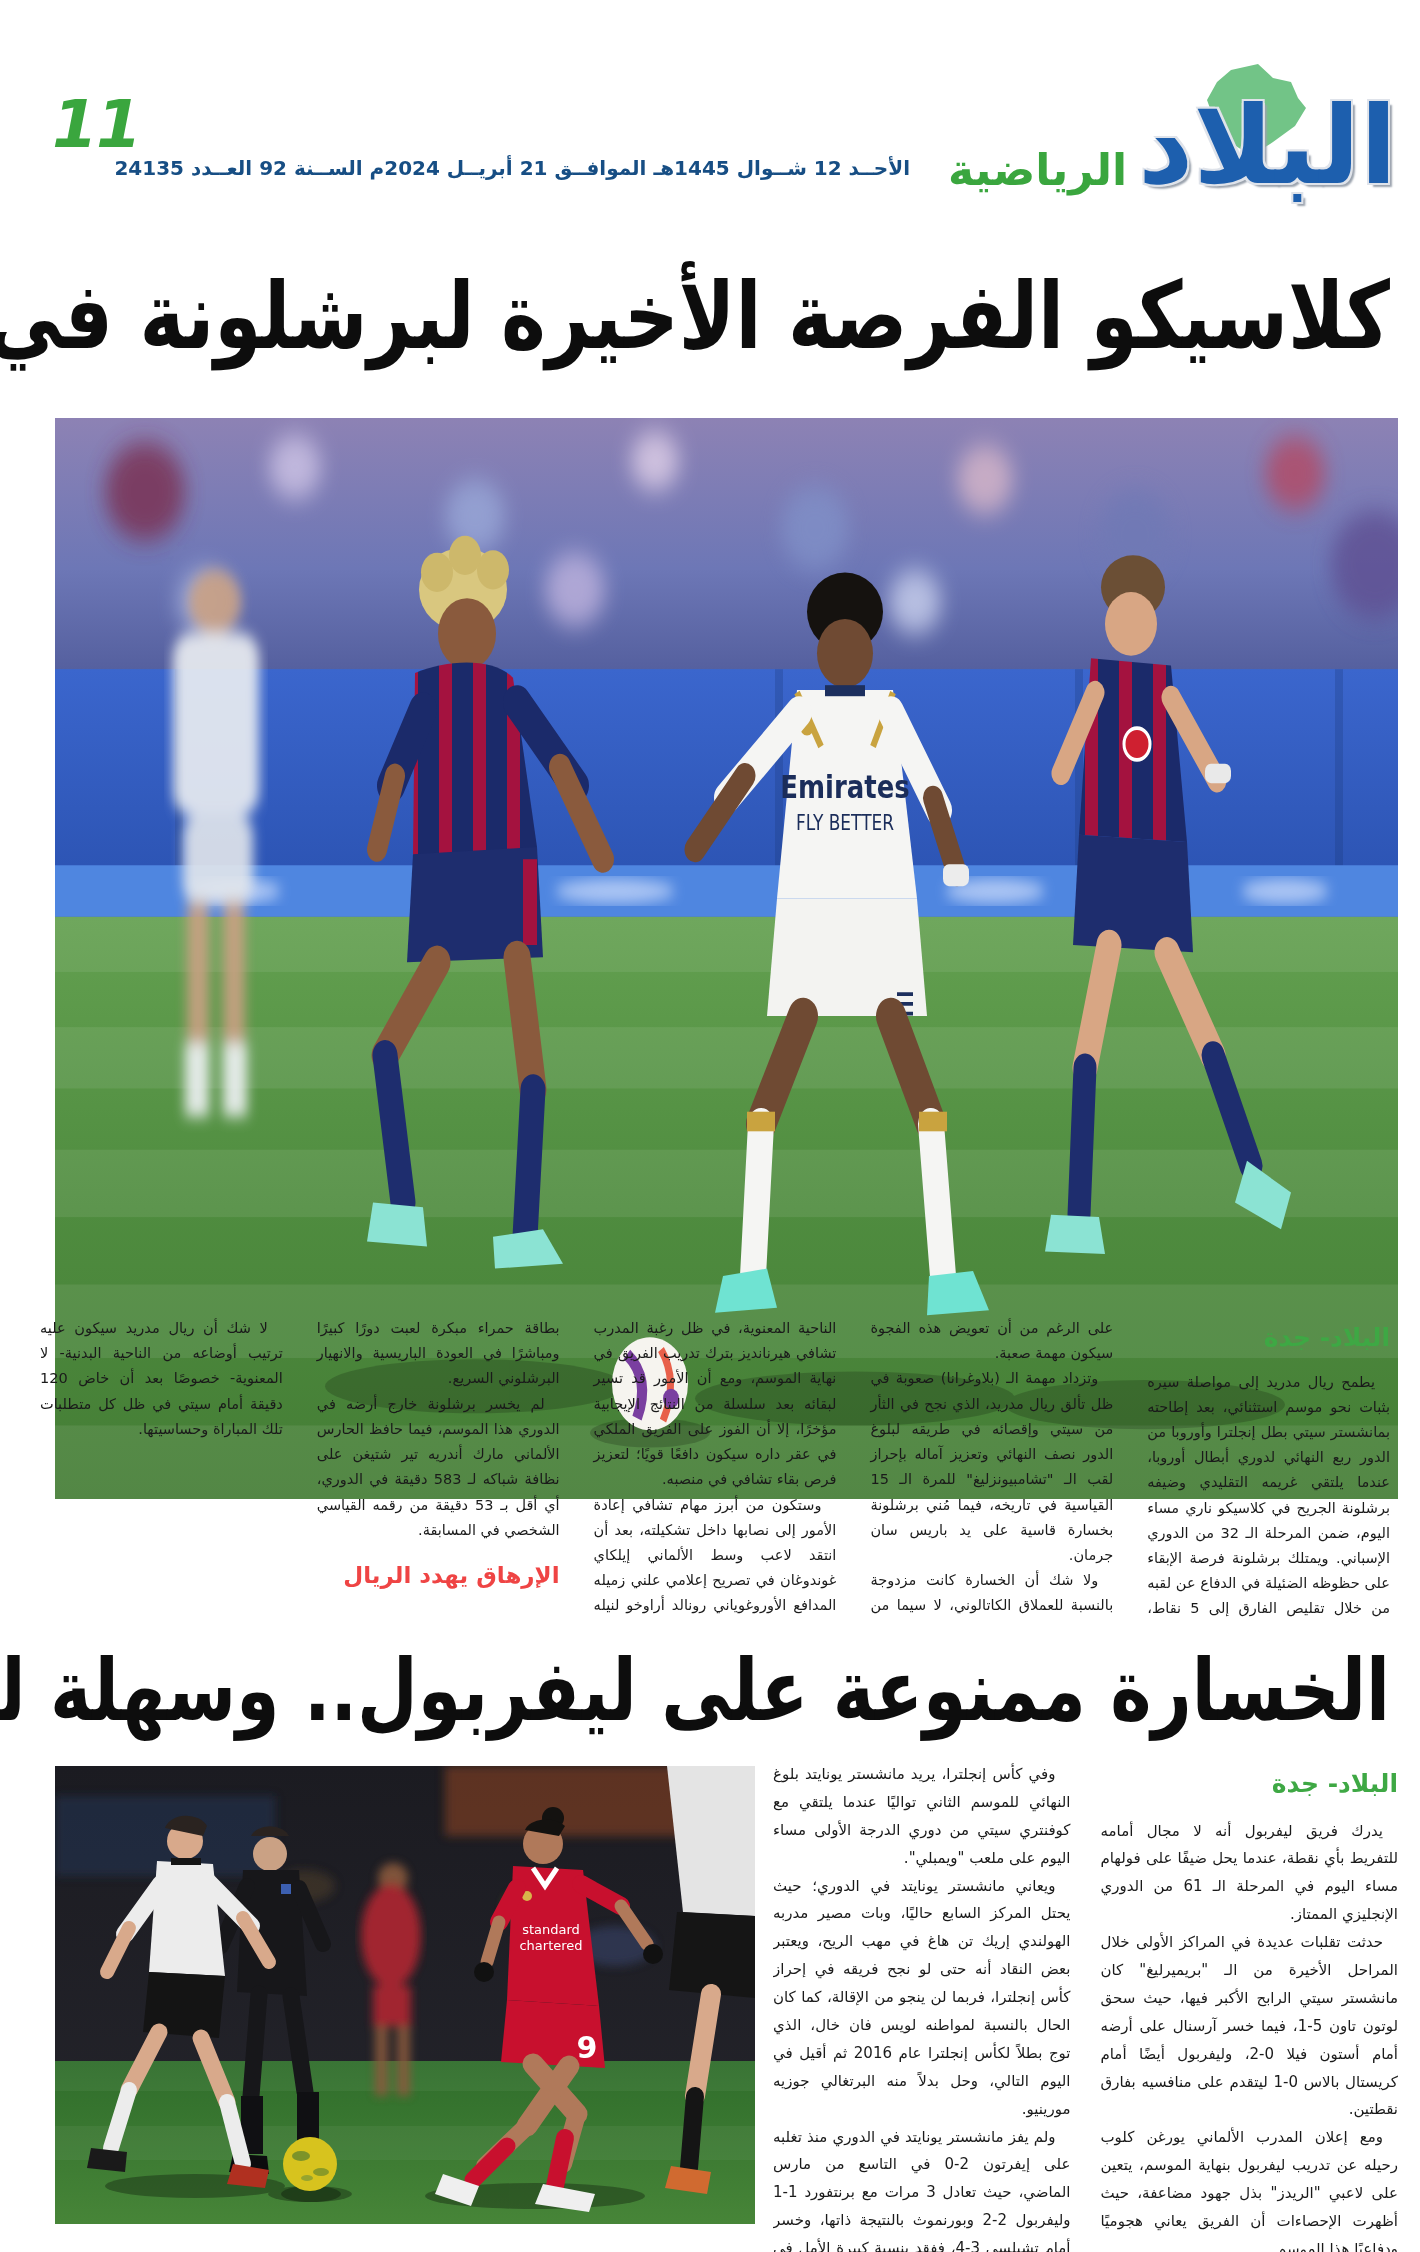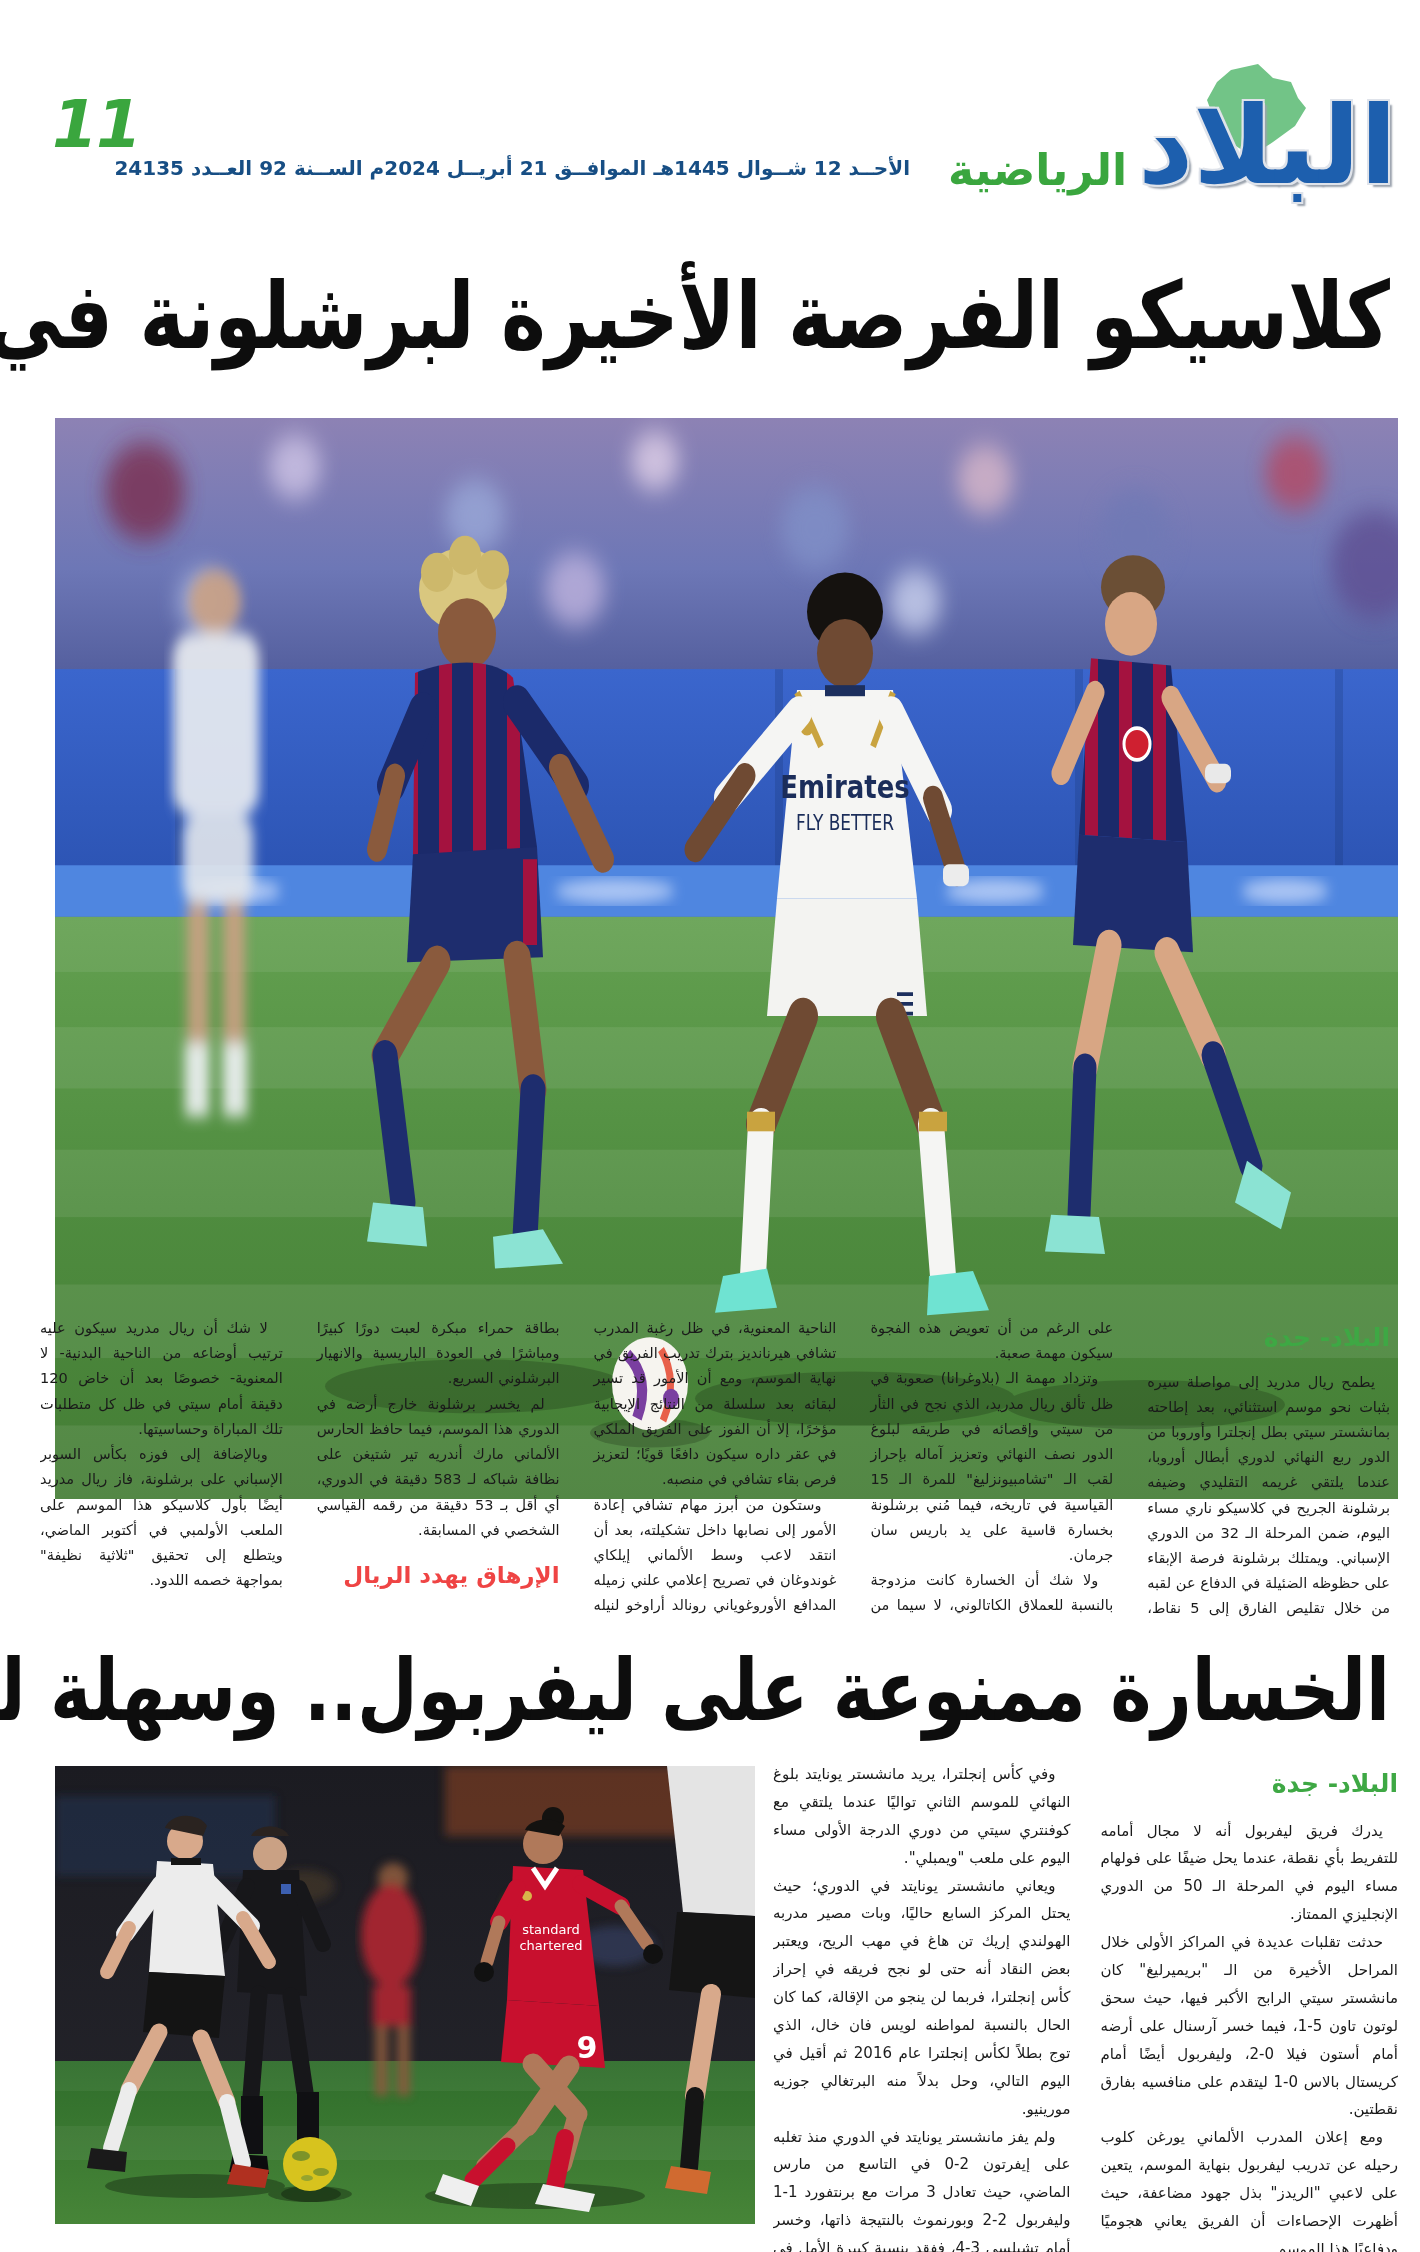--- a/index.html
+++ b/index.html
@@ -224,30 +224,29 @@
 
   <section class="art1-text">
     <div class="byline">البلاد- جدة</div>
     <p>يطمح ريال مدريد إلى مواصلة سيره بثبات نحو موسم استثنائي، بعد إطاحته بمانشستر سيتي بطل إنجلترا وأوروبا من الدور ربع النهائي لدوري أبطال أوروبا، عندما يلتقي غريمه التقليدي وضيفه برشلونة الجريح في كلاسيكو ناري مساء اليوم، ضمن المرحلة الـ 32 من الدوري الإسباني. ويمتلك برشلونة فرصة الإبقاء على حظوظه الضئيلة في الدفاع عن لقبه من خلال تقليص الفارق إلى 5 نقاط، على الرغم من أن تعويض هذه الفجوة سيكون مهمة صعبة.</p>
     <p>وتزداد مهمة الـ (بلاوغرانا) صعوبة في ظل تألق ريال مدريد، الذي نجح في الثأر من سيتي وإقصائه في طريقه لبلوغ الدور نصف النهائي وتعزيز آماله بإحراز لقب الـ "تشامبيونزليغ" للمرة الـ 15 القياسية في تاريخه، فيما مُني برشلونة بخسارة قاسية على يد باريس سان جرمان.</p>
     <p>ولا شك أن الخسارة كانت مزدوجة بالنسبة للعملاق الكاتالوني، لا سيما من الناحية المعنوية، في ظل رغبة المدرب تشافي هيرنانديز بترك تدريب الفريق في نهاية الموسم، ومع أن الأمور قد تسير لبقائه بعد سلسلة من النتائج الإيجابية مؤخرًا، إلا أن الفوز على الفريق الملكي في عقر داره سيكون دافعًا قويًا؛ لتعزيز فرص بقاء تشافي في منصبه.</p>
     <p>وستكون من أبرز مهام تشافي إعادة الأمور إلى نصابها داخل تشكيلته، بعد أن انتقد لاعب وسط الألماني إيلكاي غوندوغان في تصريح إعلامي علني زميله المدافع الأوروغوياني رونالد أراوخو لنيله بطاقة حمراء مبكرة لعبت دورًا كبيرًا ومباشرًا في العودة الباريسية والانهيار البرشلوني السريع.</p>
     <p>لم يخسر برشلونة خارج أرضه في الدوري هذا الموسم، فيما حافظ الحارس الألماني مارك أندريه تير شتيغن على نظافة شباكه لـ 583 دقيقة في الدوري، أي أقل بـ 53 دقيقة من رقمه القياسي الشخصي في المسابقة.</p>
     <h3 class="subhead">الإرهاق يهدد الريال</h3>
     <p>لا شك أن ريال مدريد سيكون عليه ترتيب أوضاعه من الناحية البدنية- لا المعنوية- خصوصًا بعد أن خاض 120 دقيقة أمام سيتي في ظل كل متطلبات تلك المباراة وحساسيتها.</p>
-    <p>وبالإضافة إلى فوزه بكأس السوبر الإسباني على برشلونة، فاز ريال مدريد أيضًا بأول كلاسيكو هذا الموسم على الملعب الأولمبي في أكتوبر الماضي، ويتطلع إلى تحقيق "ثلاثية نظيفة" بمواجهة خصمه اللدود.</p>
 
   </section>
 
   <h2 class="headline2">الخسارة ممنوعة على ليفربول.. وسهلة ليونايتد في الكأس</h2>
 
   <section class="art2-wrap">
     <div class="art2-text">
       <div class="byline">البلاد- جدة</div>
-      <p>يدرك فريق ليفربول أنه لا مجال أمامه للتفريط بأي نقطة، عندما يحل ضيفًا على فولهام مساء اليوم في المرحلة الـ 50 من الدوري الإنجليزي الممتاز.</p>
+      <p>يدرك فريق ليفربول أنه لا مجال أمامه للتفريط بأي نقطة، عندما يحل ضيفًا على فولهام مساء اليوم في المرحلة الـ 61 من الدوري الإنجليزي الممتاز.</p>
       <p>حدثت تقلبات عديدة في المراكز الأولى خلال المراحل الأخيرة من الـ "بريميرليغ" كان مانشستر سيتي الرابح الأكبر فيها، حيث سحق لوتون تاون 5-1، فيما خسر آرسنال على أرضه أمام أستون فيلا 0-2، وليفربول أيضًا أمام كريستال بالاس 0-1 ليتقدم على منافسيه بفارق نقطتين.</p>
       <p>ومع إعلان المدرب الألماني يورغن كلوب رحيله عن تدريب ليفربول بنهاية الموسم، يتعين على لاعبي "الريدز" بذل جهود مضاعفة، حيث أظهرت الإحصاءات أن الفريق يعاني هجوميًا ودفاعيًا هذا الموسم.</p>
       <p>وفي كأس إنجلترا، يريد مانشستر يونايتد بلوغ النهائي للموسم الثاني تواليًا عندما يلتقي مع كوفنتري سيتي من دوري الدرجة الأولى مساء اليوم على ملعب "ويمبلي".</p>
       <p>ويعاني مانشستر يونايتد في الدوري؛ حيث يحتل المركز السابع حاليًا، وبات مصير مدربه الهولندي إريك تن هاغ في مهب الريح، ويعتبر بعض النقاد أنه حتى لو نجح فريقه في إحراز كأس إنجلترا، فربما لن ينجو من الإقالة، كما كان الحال بالنسبة لمواطنه لويس فان خال، الذي توج بطلاً لكأس إنجلترا عام 2016 ثم أقيل في اليوم التالي، وحل بدلاً منه البرتغالي جوزيه مورينيو.</p>
       <p>ولم يفز مانشستر يونايتد في الدوري منذ تغلبه على إيفرتون 2-0 في التاسع من مارس الماضي، حيث تعادل 3 مرات مع برنتفورد 1-1 وليفربول 2-2 وبورنموث بالنتيجة ذاتها، وخسر أمام تشيلسي 3-4، ففقد بنسبة كبيرة الأمل في احتلال أحد المراكز الأربعة الأولى المؤهلة إلى دوري أبطال أوروبا، وتخلل هذه السلسلة فوزه المثير على ليفربول 4-3 في ربع نهائي مسابقة الكأس.</p>
     </div>
   </section>
 
   <figure class="photo2">
     <svg viewBox="0 0 700 458" preserveAspectRatio="none">

